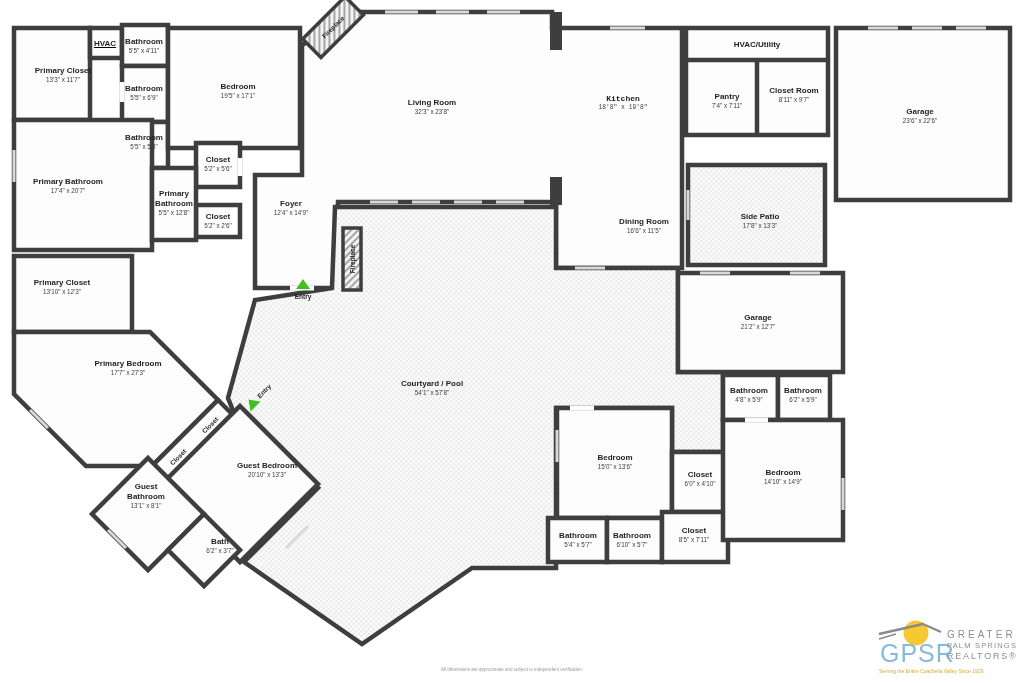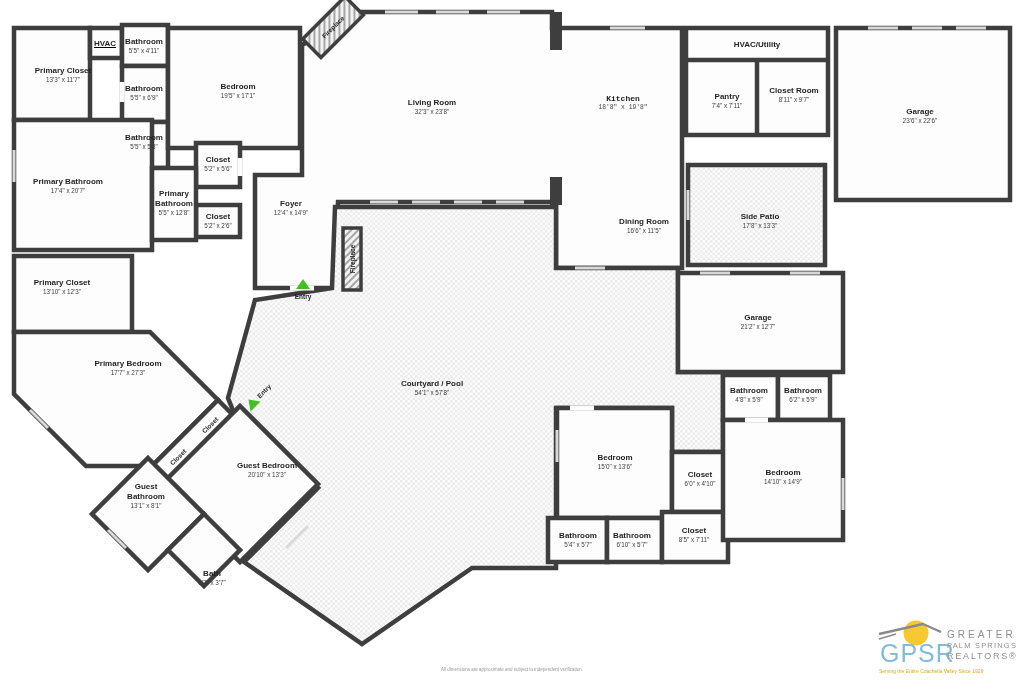--- a/index.html
+++ b/index.html
@@ -217,21 +217,21 @@
         <span class="room-dims">17'7" x 27'3"</span>
       </div>
       <div class="room-label" style="left: 239px; top: 470px; margin-left: 28px;">
         <span class="room-name">Guest Bedroom</span>
         <span class="room-dims">20'10" x 13'3"</span>
       </div>
       <div class="room-label wrap" style="left: 146px; top: 496px; width: 52px;">
         <span class="room-name">Guest Bathroom</span>
         <span class="room-dims">13'1" x 8'1"</span>
       </div>
-      <div class="room-label" style="left: 212px; top: 546px; margin-top: 32px;">
+      <div class="room-label" style="left: 220px; top: 546px;">
         <span class="room-name">Bath</span>
         <span class="room-dims">6'2" x 3'7"</span>
       </div>
       <div class="room-label" style="left: 432px; top: 388px;">
         <span class="room-name">Courtyard / Pool</span>
         <span class="room-dims">54'1" x 57'8"</span>
       </div>
       <div class="room-label" style="left: 615px; top: 462px;">
         <span class="room-name">Bedroom</span>
         <span class="room-dims">15'0" x 13'6"</span>

